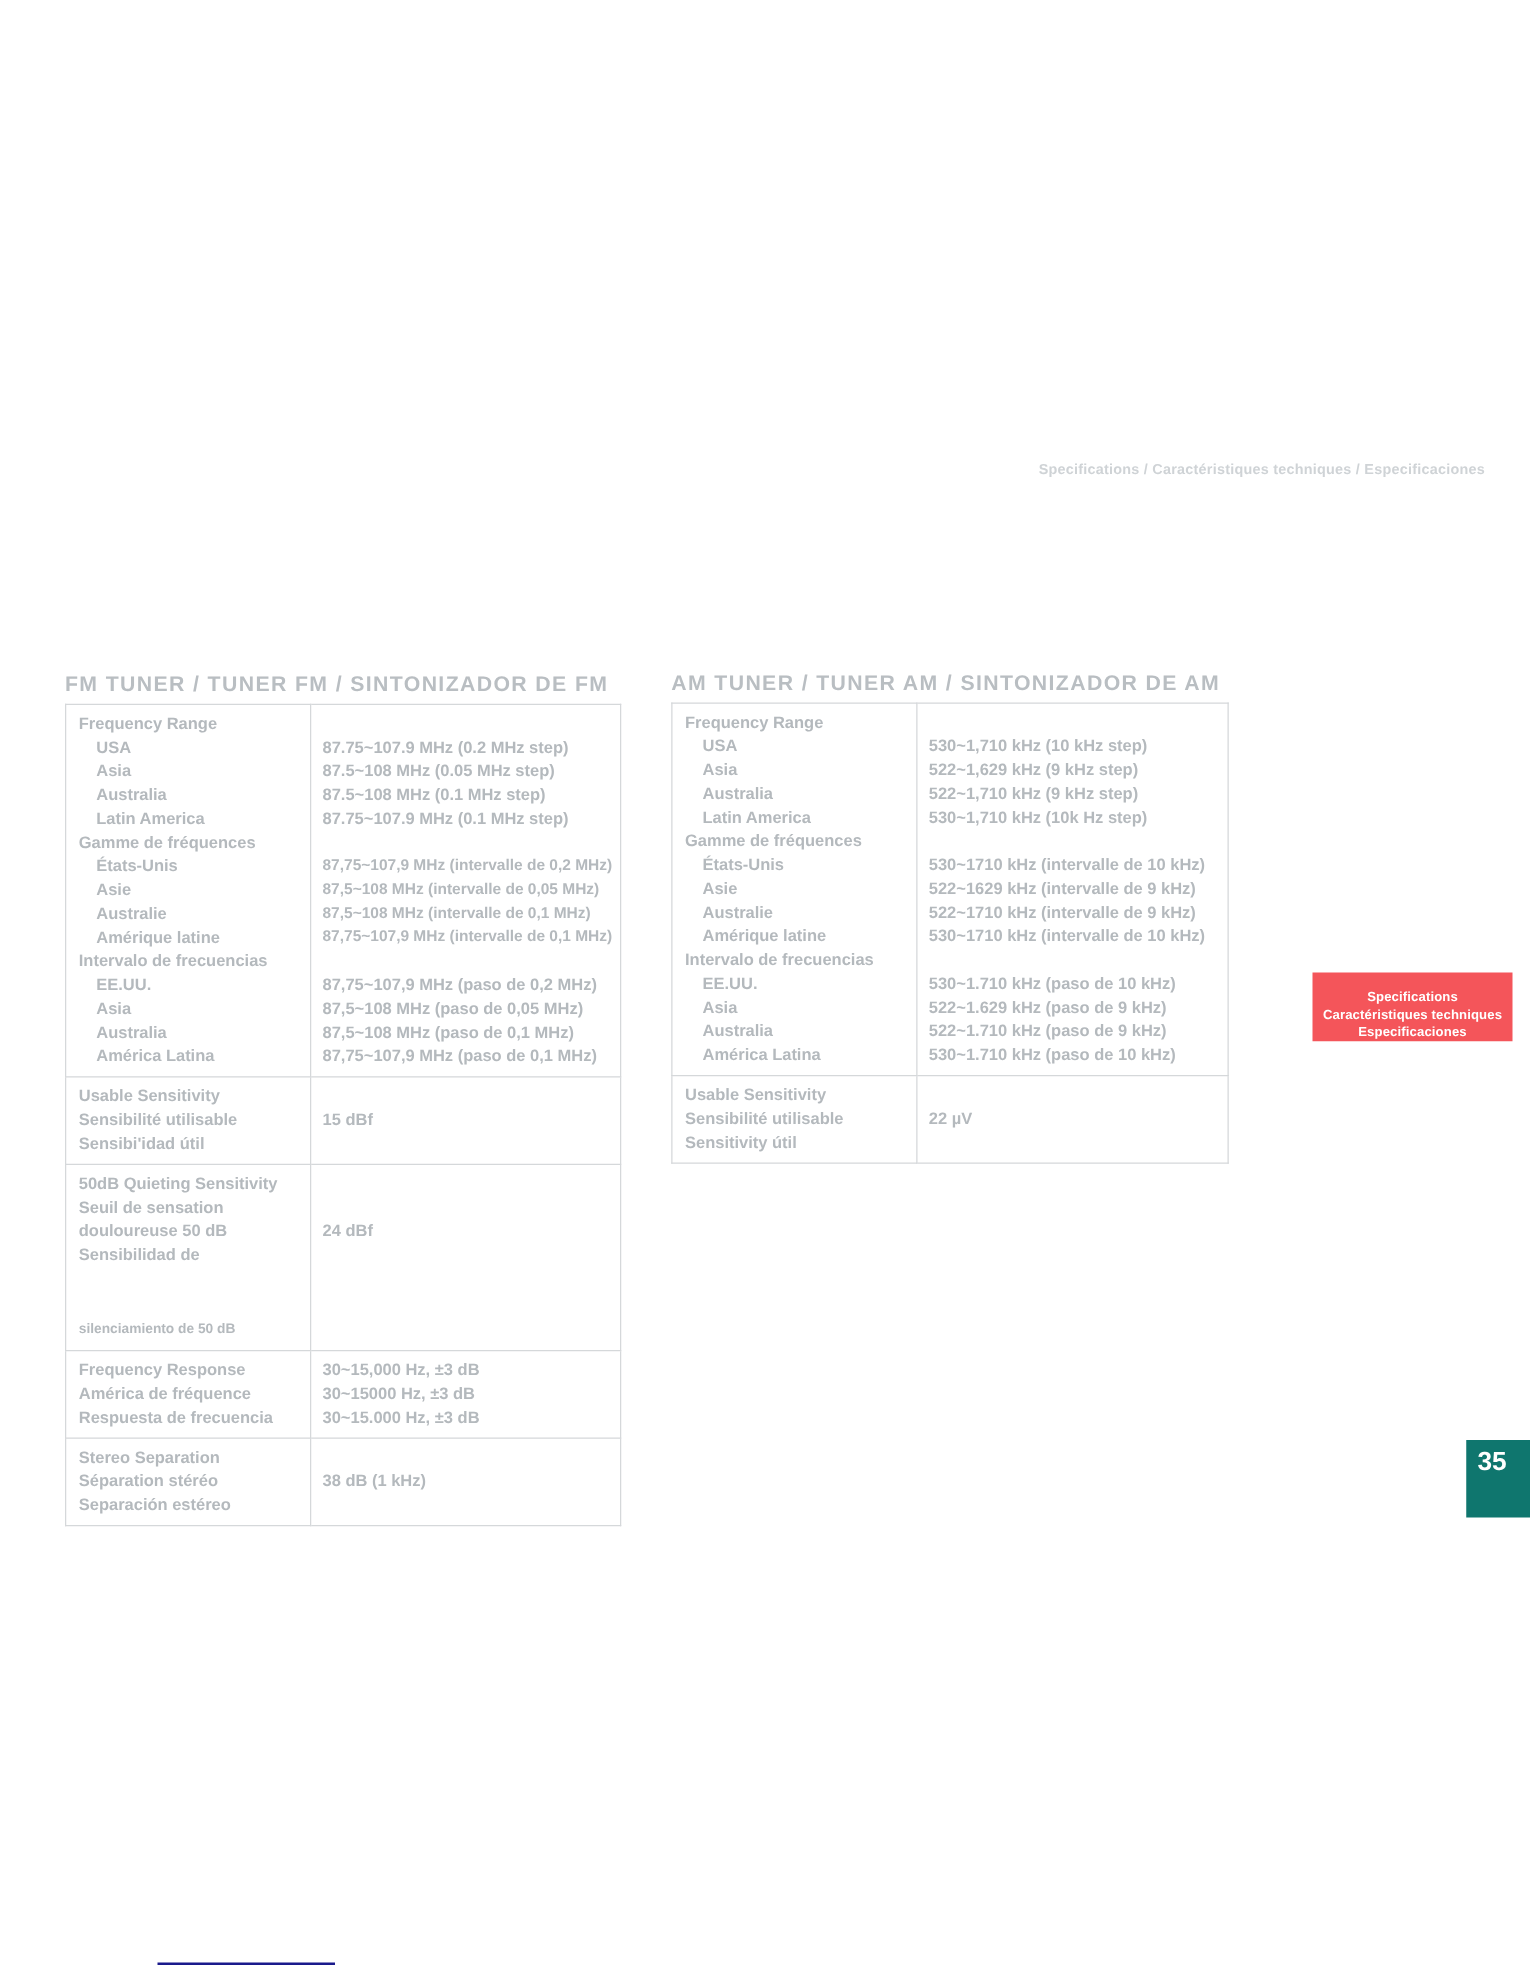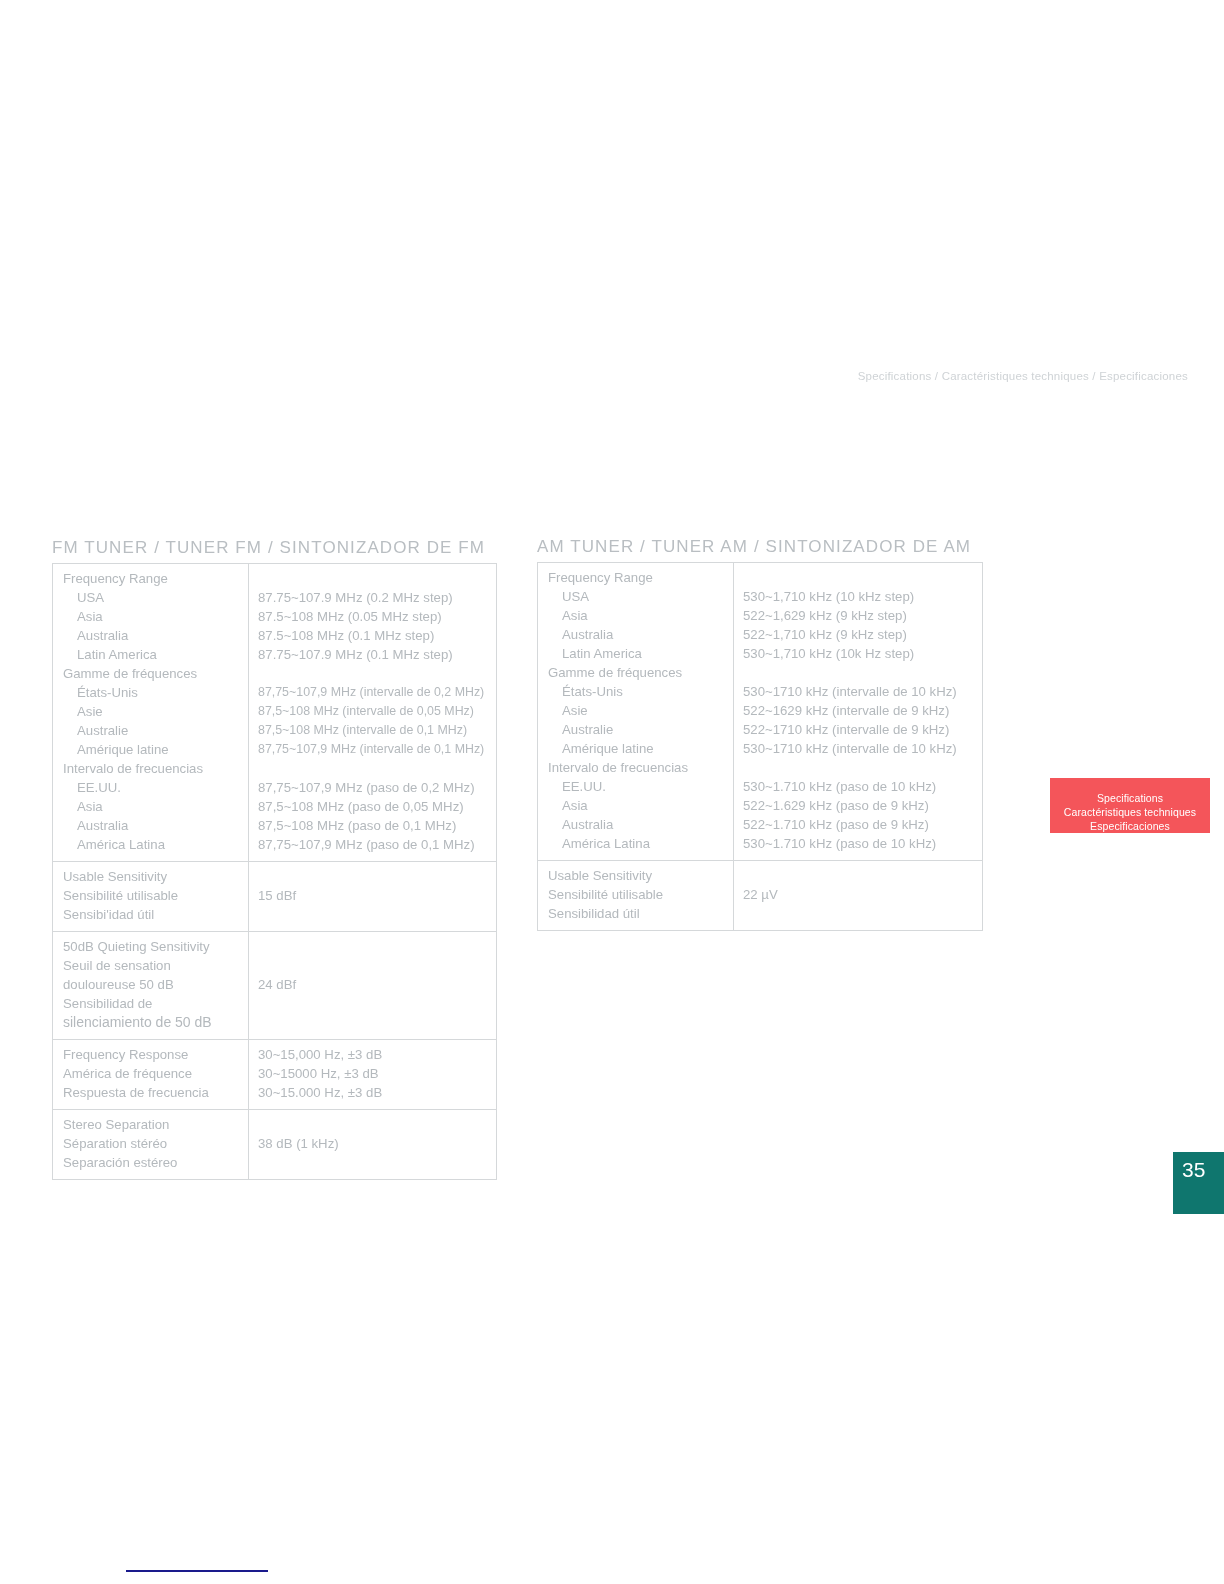--- a/index.html
+++ b/index.html
@@ -12,20 +12,21 @@
     height: 1584px;
     position: relative;
     font-family: "Liberation Sans", sans-serif;
     -webkit-font-smoothing: antialiased;
   }
   .page {
     position: absolute;
     inset: 0;
     background: #ffffff;
     overflow: hidden;
+    font-weight: bold;
   }
 
   
   .running-header {
     position: absolute;
     top: 370px;
     right: 36px;
     font-size: 11.5px;
     color: #cfd3d6;
     letter-spacing: 0.2px;
@@ -68,21 +69,21 @@
   #am-table .c-label { width: 179px; }
 
   .lines { margin: 0; padding: 0; list-style: none; }
   .lines li {
     line-height: 19px;
     white-space: nowrap;
     min-height: 19px;
   }
   .lines li.ind { padding-left: 14px; }
   .lines li.gap { height: 19px; }
-  .lines li.small { font-size: 14px; }
+  .lines li.small { font-size: 11px; margin-top: 41px; }
   .val-lines li { line-height: 19px; white-space: nowrap; }
   .val-lines li.compact { font-size: 12.4px; }
 
   
   .thumb-tab {
     position: absolute;
     left: 1050px;
     top: 778px;
     width: 160px;
     height: 55px;
@@ -289,21 +290,21 @@
             <li>530~1.710 kHz (paso de 10 kHz)</li>
           </ul>
         </td>
       </tr>
 
       <tr>
         <td class="c-label">
           <ul class="lines">
             <li>Usable Sensitivity</li>
             <li>Sensibilité utilisable</li>
-            <li>Sensibilidad útil</li>
+            <li>Sensitivity útil</li>
           </ul>
         </td>
         <td class="c-value">
           <ul class="lines val-lines">
             <li class="gap"></li>
             <li>22 µV</li>
           </ul>
         </td>
       </tr>
     </tbody>

